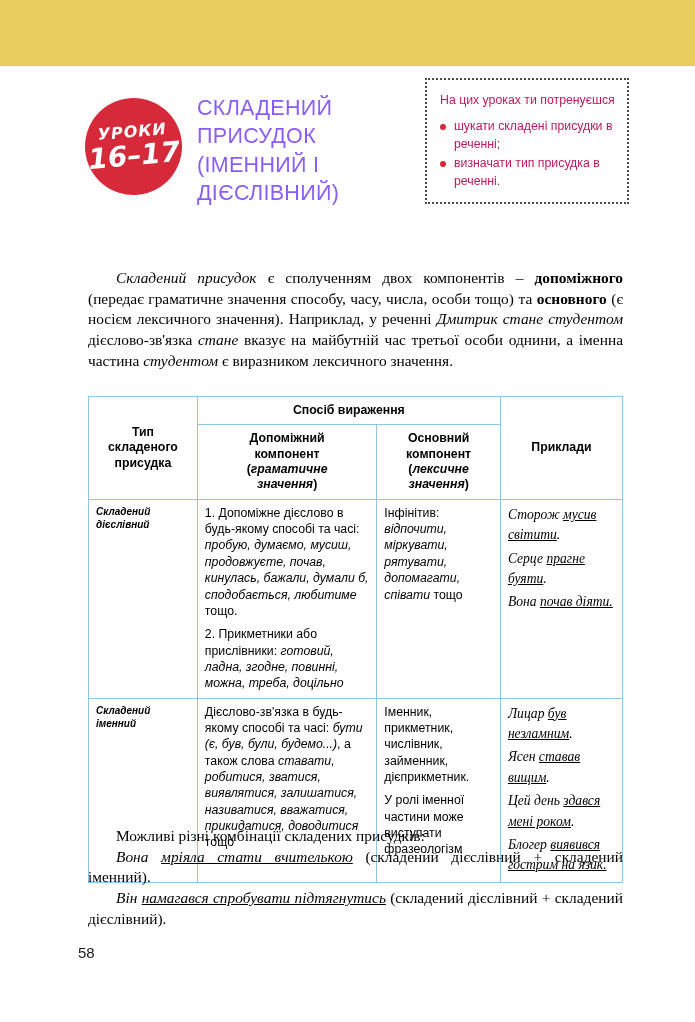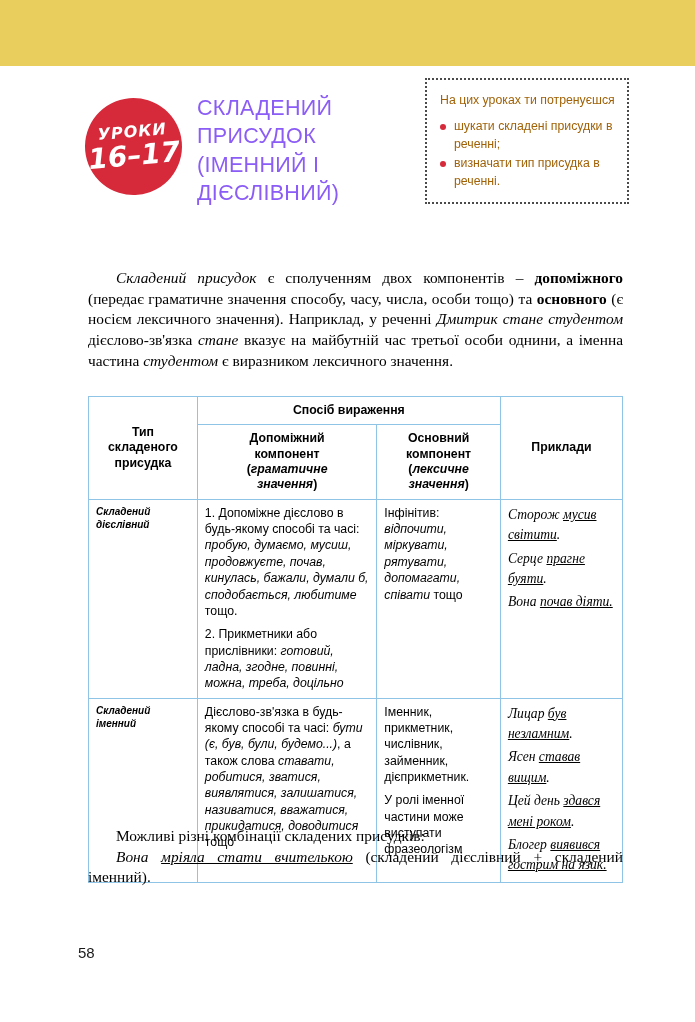--- a/index.html
+++ b/index.html
@@ -79,21 +79,21 @@
   
   #goals-box {
     position: absolute;
     left: 425px; top: 12px;
     width: 204px;
     padding: 12px 12px 10px 13px;
     border: 2px dotted #4a4a4a;
     font-family: "Liberation Sans", sans-serif;
     font-size: 12.3px;
     line-height: 1.42;
-    color: #a16207;
+    color: #be185d;
     background: #fff;
   }
   #goals-box .goal-intro { margin: 0 0 9px 0; }
   #goals-box ul { list-style: none; margin: 0; padding: 0; }
   #goals-box li {
     position: relative;
     padding-left: 14px;
     margin-bottom: 2px;
   }
   #goals-box li::before {
@@ -321,16 +321,17 @@
           <p><span>Цей день </span><span class="u">здався мені роком</span><span>.</span></p>
           <p><span>Блогер </span><span class="u">виявився гострим на язик.</span></p>
         </td>
       </tr>
     </tbody>
   </table>
 
   <div id="closing">
     <p>Можливі різні комбінації складених присудків:</p>
     <p><i>Вона </i><i class="u">мріяла стати вчителькою</i><span> (складений дієслівний + складений іменний).</span></p>
+    <p><i>Він </i><i class="u">намагався спробувати підтягнутись</i><span> (складений дієслівний + складений дієслівний).</span></p>
   </div>
 
   <div id="page-number">58</div>
 </div>
 
 </body></html>

